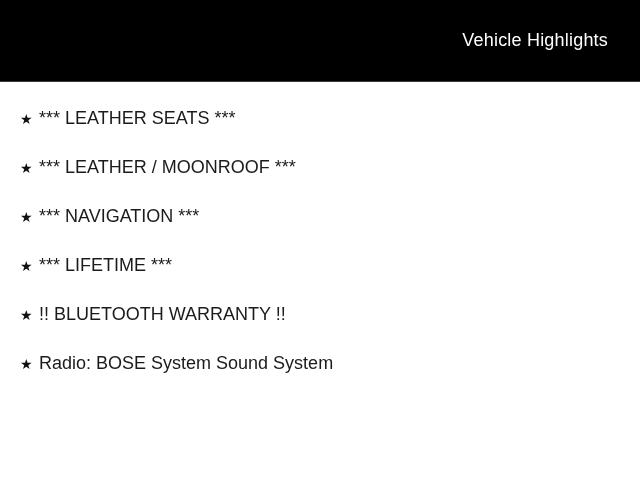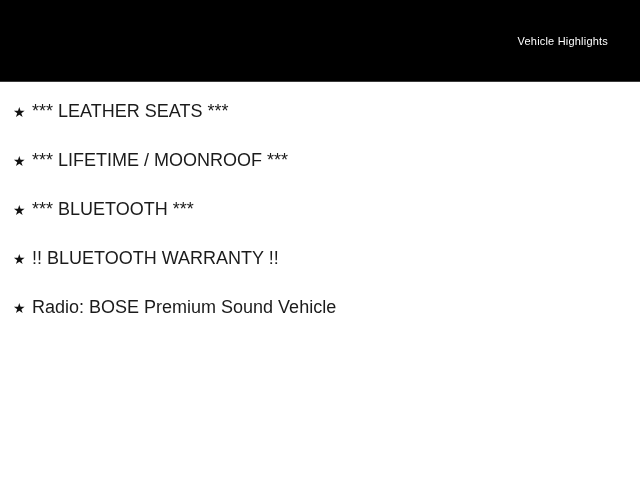--- a/index.html
+++ b/index.html
@@ -21,26 +21,26 @@
     height: 82px;
     background: #000000;
     border-bottom: 1px solid #3a3a3a;
     display: flex;
     align-items: center;
     justify-content: flex-end;
     padding-right: 32px;
   }
   .header-title {
     color: #ffffff;
-    font-size: 11px;
+    font-size: 18px;
     letter-spacing: 0.2px;
   }
   .highlights-list {
     margin: 0;
-    padding: 5px;
+    padding: 12px;
     list-style: none;
   }
   .item {
     height: 49px;
     line-height: 49px;
     padding-left: 8px;
     font-size: 18px;
     color: #1b1b1b;
     white-space: nowrap;
   }
@@ -58,26 +58,29 @@
 
   <div class="header-bar">
     <span class="header-title">Vehicle Highlights</span>
   </div>
 
   <ul class="highlights-list">
     <li class="item">
       <span class="star">★</span><span>*** LEATHER SEATS ***</span>
     </li>
     <li class="item">
-      <span class="star">★</span><span>*** LIFETIME / MOONROOF ***</span>
+      <span class="star">★</span><span>*** LEATHER / MOONROOF ***</span>
     </li>
     <li class="item">
-      <span class="star">★</span><span>*** BLUETOOTH ***</span>
+      <span class="star">★</span><span>*** NAVIGATION ***</span>
+    </li>
+    <li class="item">
+      <span class="star">★</span><span>*** LIFETIME ***</span>
     </li>
     <li class="item">
       <span class="star">★</span><span>!! BLUETOOTH WARRANTY !!</span>
     </li>
     <li class="item">
-      <span class="star">★</span><span>Radio: BOSE Premium Sound Vehicle</span>
+      <span class="star">★</span><span>Radio: BOSE System Sound System</span>
     </li>
   </ul>
 
 </div>
 
 </body></html>

